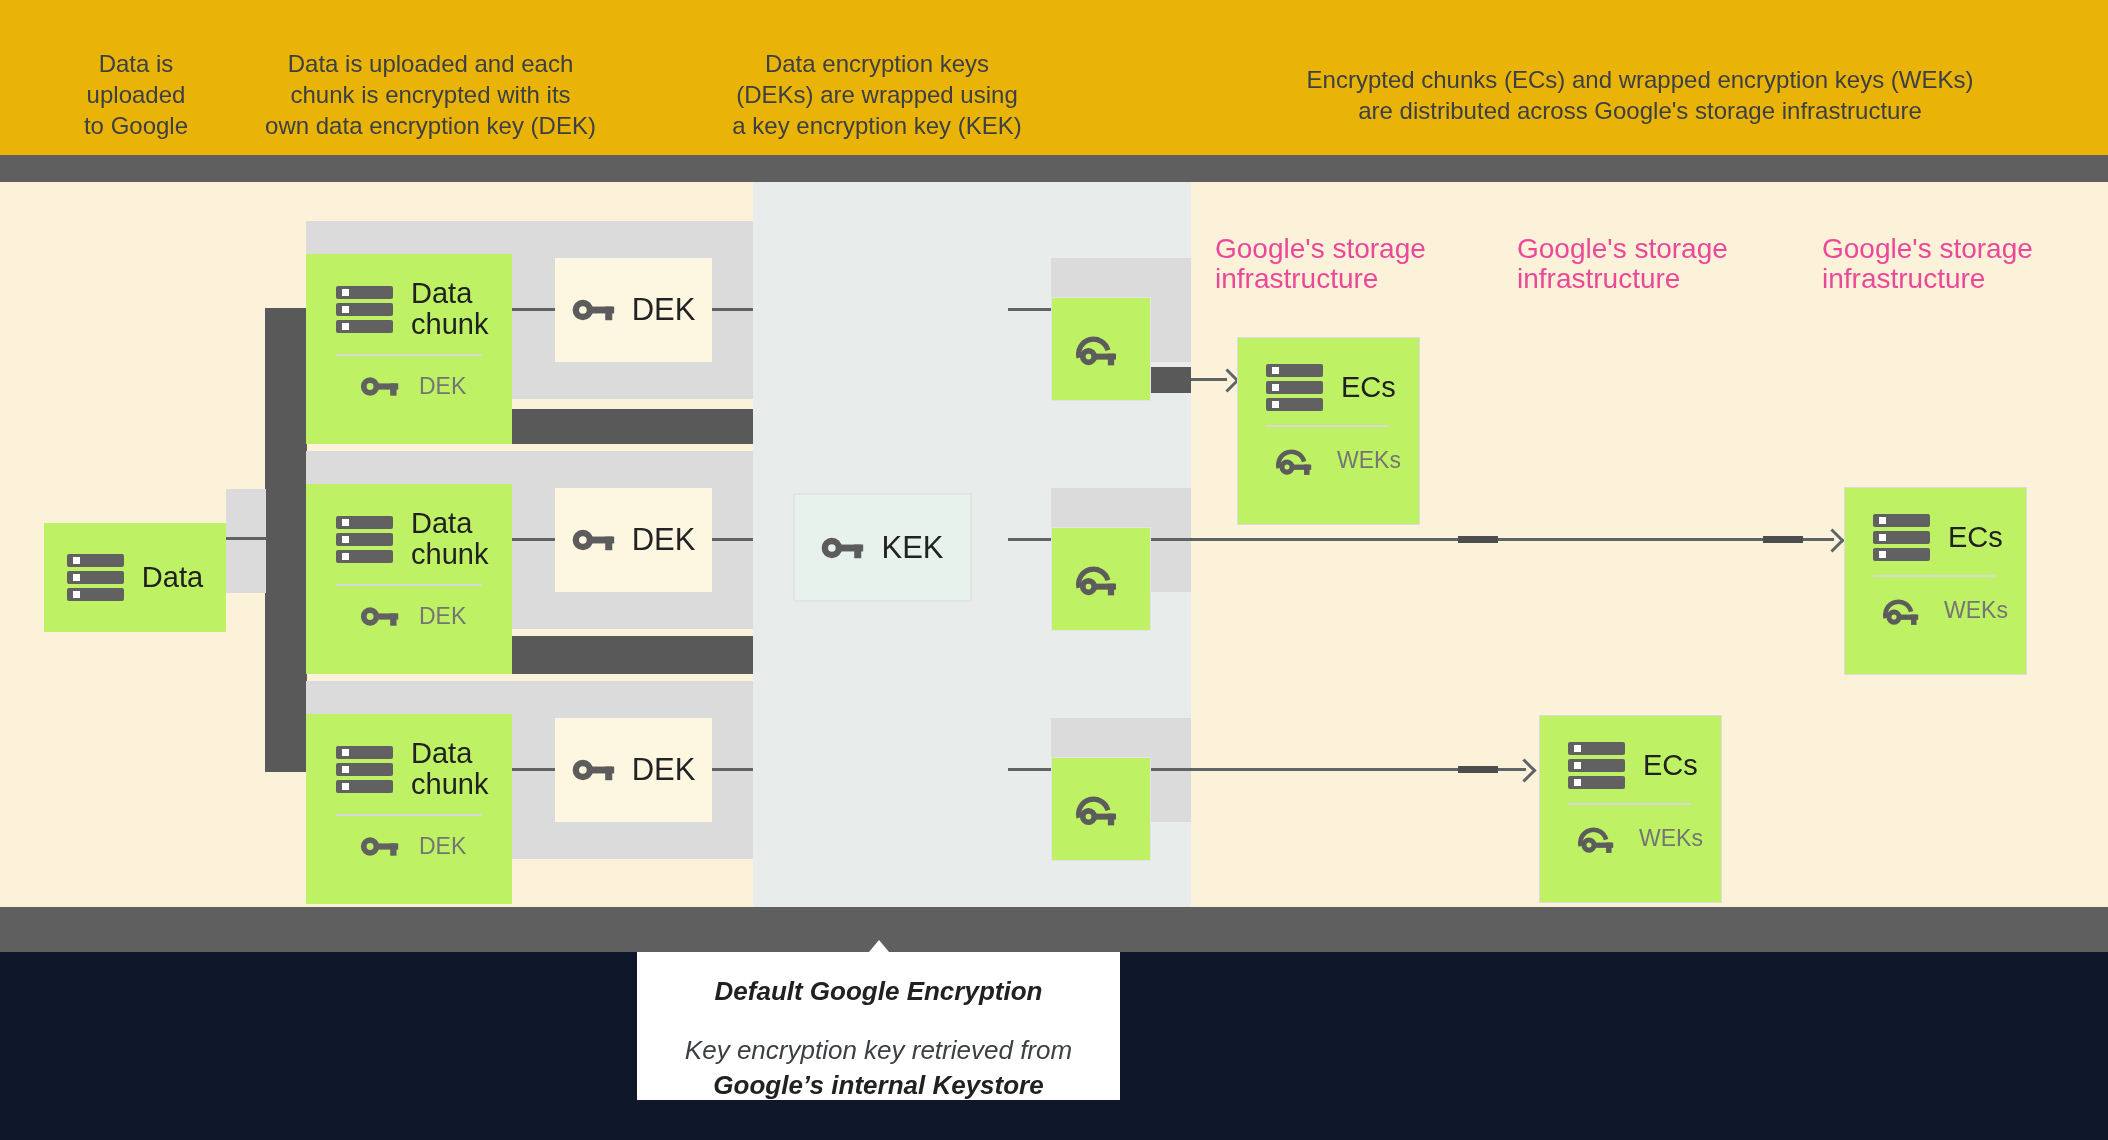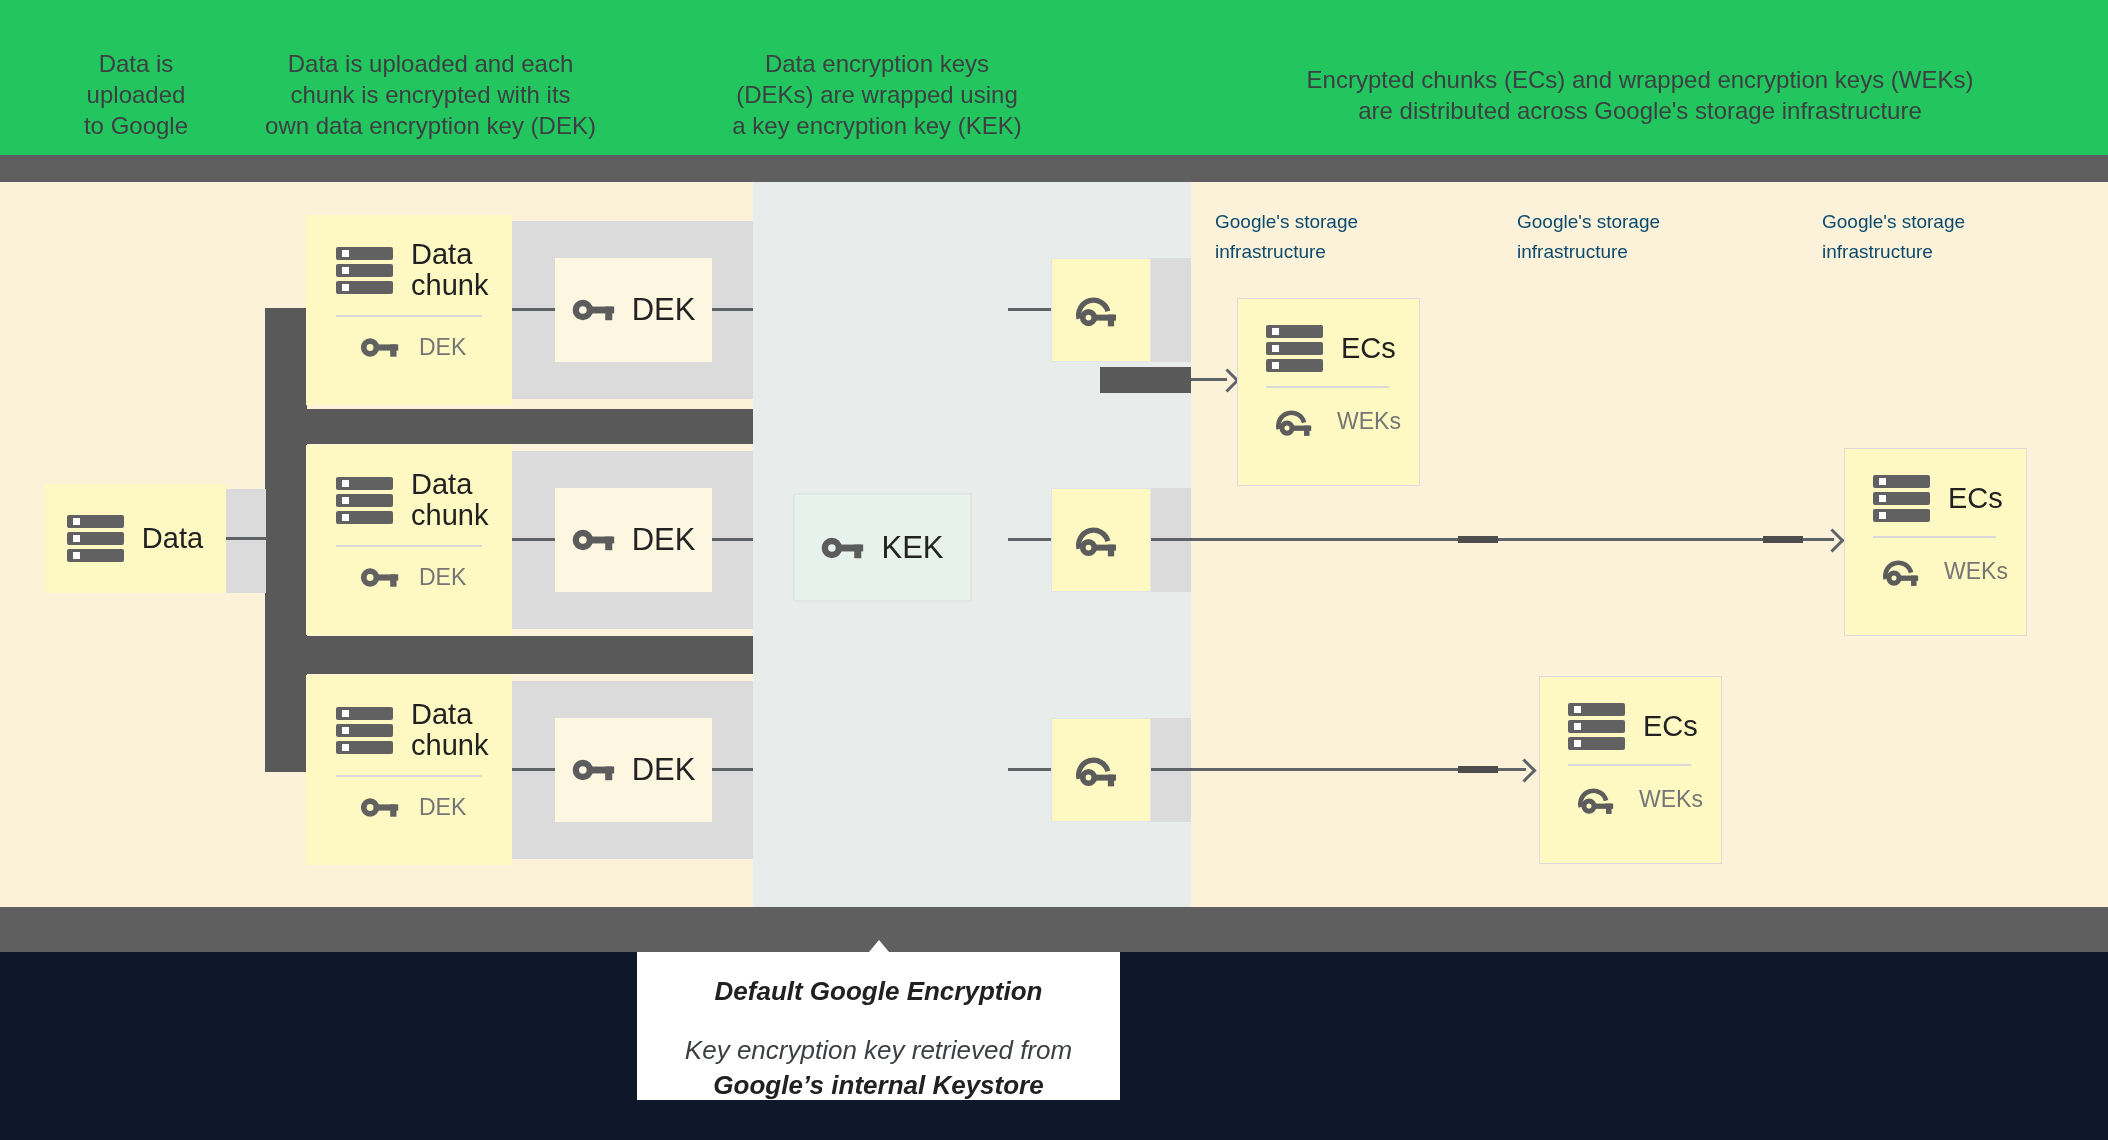--- a/index.html
+++ b/index.html
@@ -5,46 +5,46 @@
   html,body{margin:0;padding:0;background:#ffffff;}
   #app{
     position:relative;width:2108px;height:1140px;overflow:hidden;
     font-family:"Liberation Sans","DejaVu Sans",sans-serif;
     -webkit-font-smoothing:antialiased;
   }
   .abs{position:absolute;}
   .pre{white-space:pre-line;}
 
   
-  .banner{left:0;top:0;width:2108px;height:155px;background:#22c55e;}
+  .banner{left:0;top:0;width:2108px;height:155px;background:#eab308;}
   .banner-col{position:absolute;top:48px;text-align:center;color:#3c4043;
     font-size:24px;line-height:31px;}
   .banner-col div{white-space:nowrap;}
 
   
   .band-top{left:0;top:155px;width:2108px;height:27px;background:#5f5f5f;}
   .band-bottom{left:0;top:907px;width:2108px;height:45px;background:#5f5f5f;}
 
   
   .diagram{left:0;top:182px;width:2108px;height:725px;}
   .bg-left{left:0;top:0;width:753px;height:725px;background:#fbf2d9;}
   .bg-mid{left:753px;top:0;width:438px;height:725px;background:#e8eceb;}
   .bg-right{left:1191px;top:0;width:917px;height:725px;background:#fbf2d9;}
 
-  .storage-label{top:25px;width:240px;color:#0c4a6e;font-size:19px;line-height:30px;}
+  .storage-label{top:52px;width:240px;color:#ec4899;font-size:28px;line-height:30px;}
 
   .dark{background:#595959;}
   .panel{background:#dbdbdb;}
   .line{background:#5f6368;height:3px;}
   .thickseg{background:#4d4d4d;height:7px;}
   .chev{width:14px;height:14px;border-top:3px solid #5f6368;border-right:3px solid #5f6368;
     transform:rotate(45deg);}
 
   
-  .node{background:#fef9c3;box-sizing:border-box;}
+  .node{background:#bef264;box-sizing:border-box;margin-top:39px;}
   .data-node{left:44px;top:302px;width:182px;height:109px;display:flex;align-items:center;
     justify-content:center;gap:18px;}
   .node-label{font-size:29px;color:#212121;}
   .chunk-node{width:206px;height:190px;left:306px;padding:24px 0 0 30px;}
   .chunk-top{display:flex;align-items:center;gap:18px;}
   .chunk-title{font-size:29px;line-height:31px;color:#212121;}
   .divider{height:2px;background:#d8d8d8;margin:14px 30px 0 0;}
   .key-row{display:flex;align-items:center;gap:17px;margin-top:17px;padding-left:24px;}
   .sub-label{font-size:23px;color:#757575;}
   .dek-node{width:157px;height:104px;left:555px;background:#fdf7e2;display:flex;

